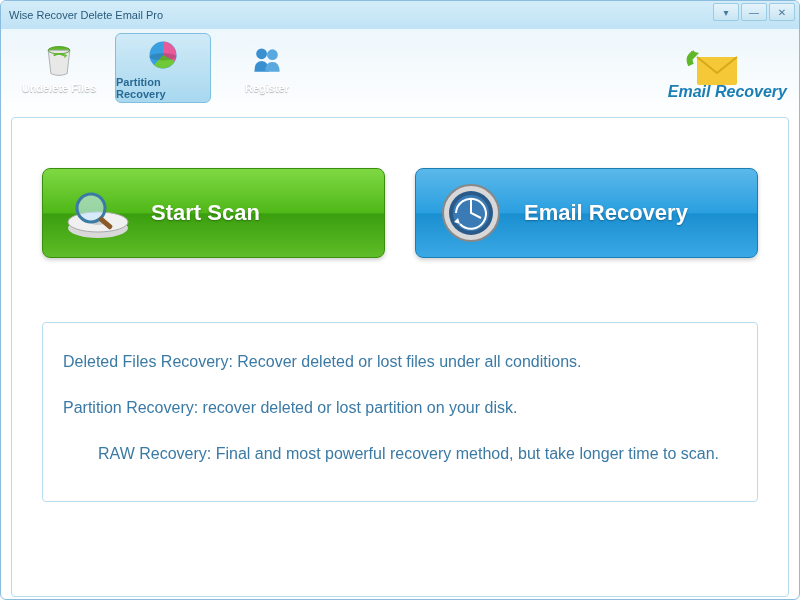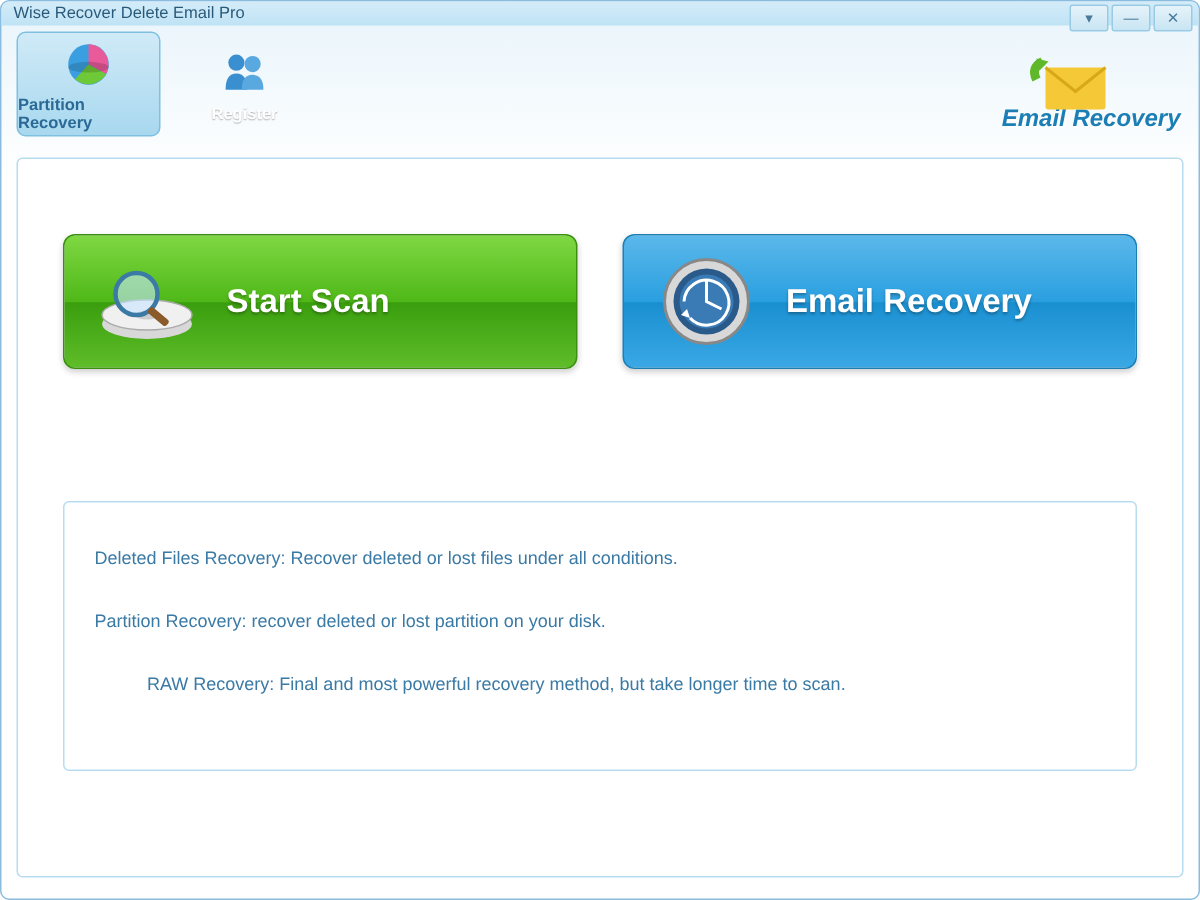--- a/index.html
+++ b/index.html
@@ -7,21 +7,21 @@
 
 .window {
   width: 800px; height: 600px;
   border: 1px solid #8abce0;
   border-radius: 6px;
   background: linear-gradient(to bottom, #e8f4fb 0%, #ffffff 120px);
   position: relative;
 }
 
 .titlebar {
-  height: 16px;
+  height: 28px;
   background: linear-gradient(to bottom, #d4ecf9, #bfe3f5);
   border-radius: 5px 5px 0 0;
   display: flex;
   align-items: center;
   padding: 0 8px;
   position: relative;
 }
 .titlebar-text {
   font-size: 11px;
   color: #2a5a7a;
@@ -105,21 +105,21 @@
   border: 1px solid #b8dcef;
   border-radius: 4px;
   background: #fff;
   padding: 50px 30px 20px;
 }
 
 .action-row {
   display: flex;
   justify-content: space-between;
   gap: 30px;
-  margin-bottom: 88px;
+  margin-bottom: 64px;
 }
 
 .big-btn {
   flex: 1;
   height: 90px;
   border-radius: 8px;
   display: flex;
   align-items: center;
   padding: 0 20px;
   cursor: pointer;
@@ -148,21 +148,21 @@
   text-shadow: 0 1px 2px rgba(0,0,0,0.3);
 }
 
 .info-panel {
   border: 1px solid #b8dcef;
   border-radius: 4px;
   padding: 30px 20px;
   min-height: 180px;
 }
 .info-line {
-  font-size: 12px;
+  font-size: 16px;
   color: #3a7aa5;
   margin-bottom: 28px;
 }
 .info-line:last-child { margin-bottom: 0; margin-left: 35px; }
 
 
 .trash-icon svg, .pie-icon svg, .matrix-icon svg, .people-icon svg { width: 38px; height: 36px; }
 </style>
 </head>
 <body>
@@ -172,20 +172,32 @@
   <div class="titlebar">
     <span class="titlebar-text">Wise Recover Delete Email Pro</span>
     <div class="window-controls">
       <div class="win-btn">▾</div>
       <div class="win-btn">—</div>
       <div class="win-btn">✕</div>
     </div>
   </div>
 
   <div class="toolbar">
+    <div class="tool-btn">
+      <div class="tool-icon trash-icon">
+        <svg viewBox="0 0 40 40">
+            <ellipse cx="20" cy="8" rx="12" ry="4" fill="#5fb82a"></ellipse>
+            <path d="M8 8 L11 34 Q20 38 29 34 L32 8 Z" fill="#e8e8e8" stroke="#aaa"></path>
+            <ellipse cx="20" cy="8" rx="12" ry="4" fill="none" stroke="#4a9818"></ellipse>
+            <path d="M14 14 Q20 10 26 14" stroke="#5fb82a" stroke-width="2" fill="none"></path>
+            <polygon points="26,12 29,14 26,17" fill="#5fb82a"></polygon>
+          </svg>
+      </div>
+      <span>Undelete Files</span>
+    </div>
 
     <div class="tool-btn active">
       <div class="tool-icon pie-icon">
         <svg viewBox="0 0 40 40">
             <circle cx="20" cy="20" r="15" fill="#3a9fe0"></circle>
             <path d="M20 20 L20 5 A15 15 0 0 1 33 27 Z" fill="#e85a9a"></path>
             <path d="M20 20 L33 27 A15 15 0 0 1 10 31 Z" fill="#6fc838"></path>
             <ellipse cx="20" cy="22" rx="15" ry="4" fill="rgba(0,0,0,0.15)"></ellipse>
           </svg>
       </div>

